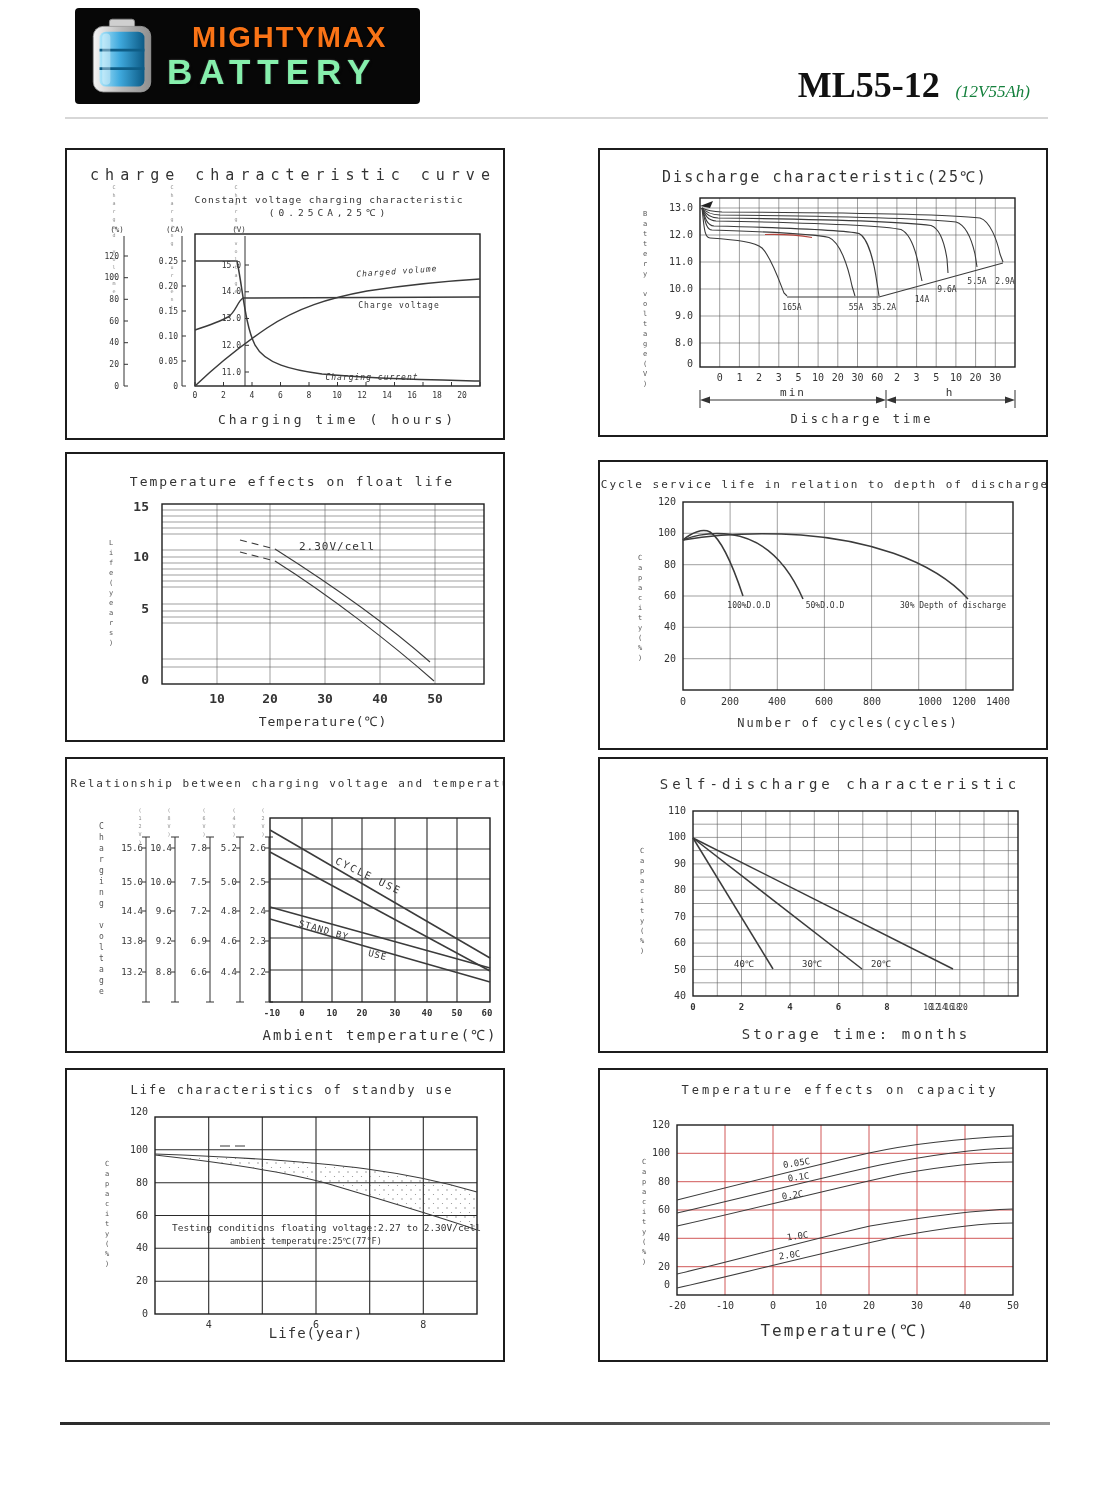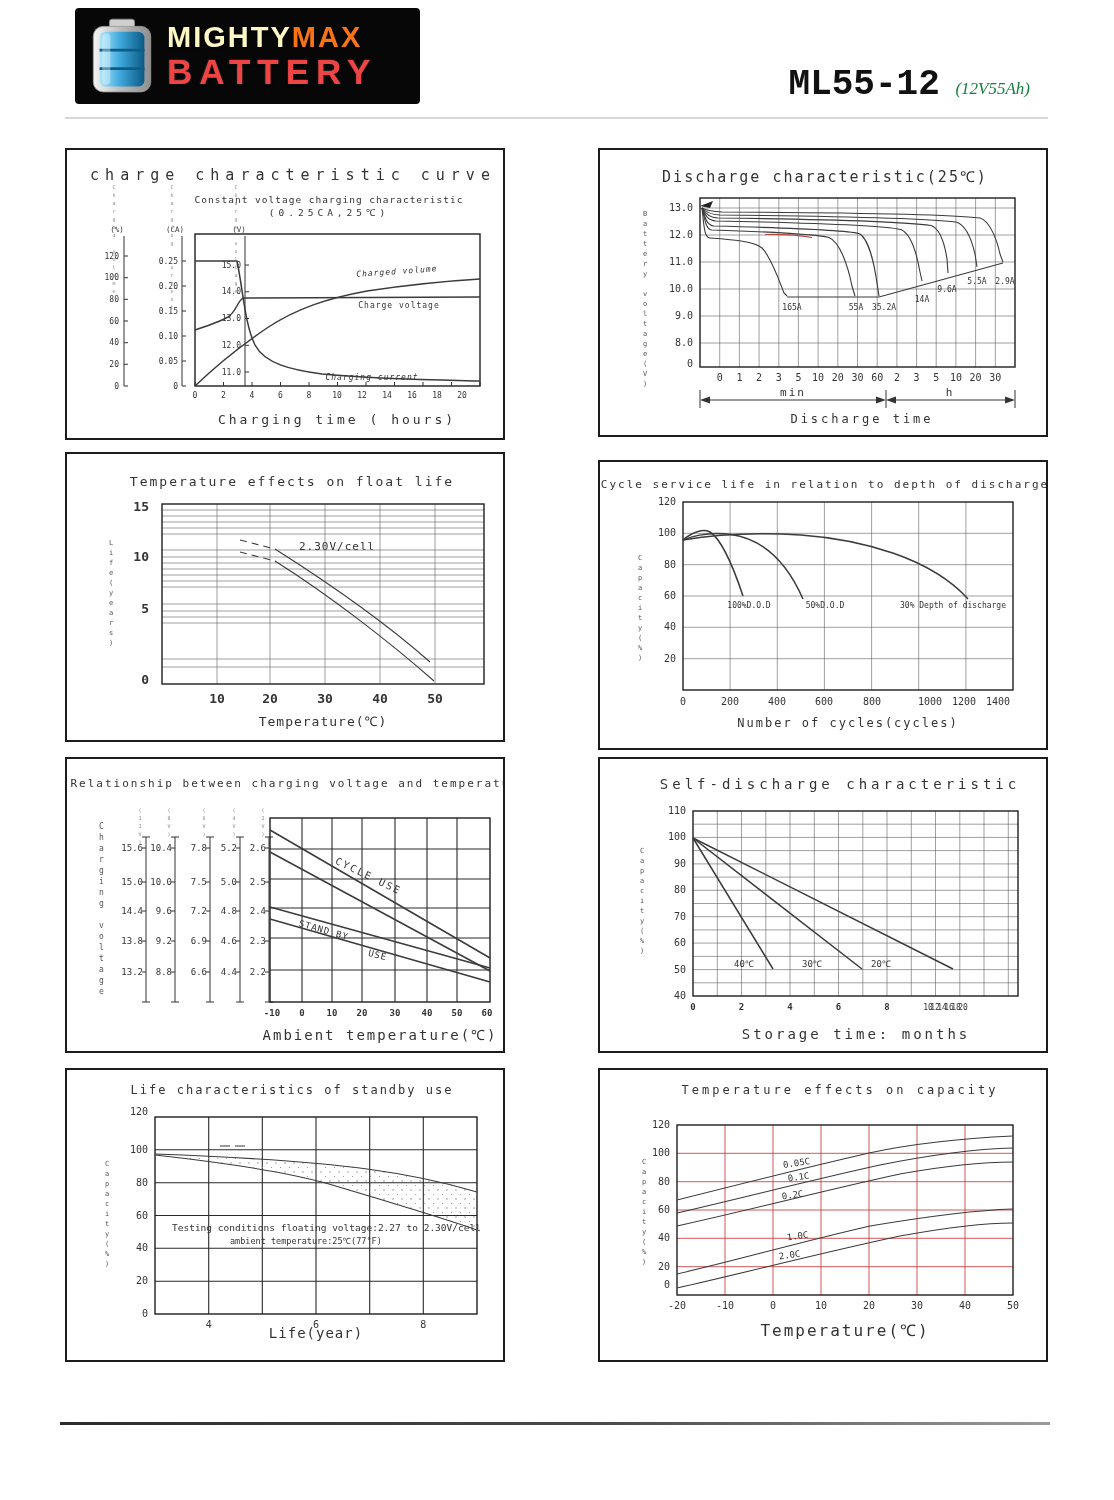--- a/index.html
+++ b/index.html
@@ -2,26 +2,26 @@
 <html><head>
 <meta charset="utf-8">
 <style>
   html,body{margin:0;padding:0;background:#fff;}
   .page{position:relative;width:1114px;height:1500px;background:#fff;overflow:hidden;
         font-family:"DejaVu Sans Mono",monospace;}
   .logo{position:absolute;left:75px;top:8px;width:345px;height:96px;background:#070707;
         border-radius:4px;display:flex;align-items:center;padding-left:12px;box-sizing:border-box;}
   .logo-text{margin-left:10px;line-height:1;}
   .lt1{font-family:"Liberation Sans",sans-serif;font-weight:700;font-size:29px;letter-spacing:2px;}
-  .lt1 .w1{color:#fef9c3;text-shadow:0 1px 2px #000;}
+  .lt1 .w1{color:#f97316;text-shadow:0 1px 2px #000;margin-left:25px;}
   .lt1 .w2{color:#f97316;text-shadow:0 1px 2px #000;}
   .lt2{font-family:"Liberation Sans",sans-serif;font-weight:700;font-size:35px;letter-spacing:7px;
-       color:#ef4444;text-shadow:0 2px 3px #000,0 0 2px #666;margin-top:2px;}
+       color:#86efac;text-shadow:0 2px 3px #000,0 0 2px #666;margin-top:2px;}
   .model{position:absolute;left:700px;top:64px;width:330px;text-align:right;white-space:nowrap;}
-  .model .mname{font-family:Liberation Mono, monospace;font-weight:700;font-size:36px;color:#111;}
+  .model .mname{font-family:Liberation Serif, serif;font-weight:700;font-size:36px;color:#111;}
   .model .mspec{font-family:"Liberation Serif",serif;font-style:italic;font-size:17px;color:#15803d;margin-left:6px;}
   .hrule{position:absolute;left:65px;top:117px;width:983px;height:2px;background:#d7d7d7;}
   .brule{position:absolute;left:60px;top:1422px;width:990px;height:3px;
          background:linear-gradient(to right,#2b2b2b 0%,#4a4a4a 55%,#9a9a9a 100%);}
   .panel{position:absolute;background:#fff;border:2px solid #1c1c1c;box-sizing:border-box;}
   .panel svg{display:block;}
   svg text{font-family:"DejaVu Sans Mono",monospace;fill:#333;}
   .fr{fill:none;stroke:#1e1e1e;stroke-width:1.4;}
   .gl{fill:none;stroke:#5f5f5f;stroke-width:.6;}
   .glb{fill:none;stroke:#2a2a2a;stroke-width:1.1;}

